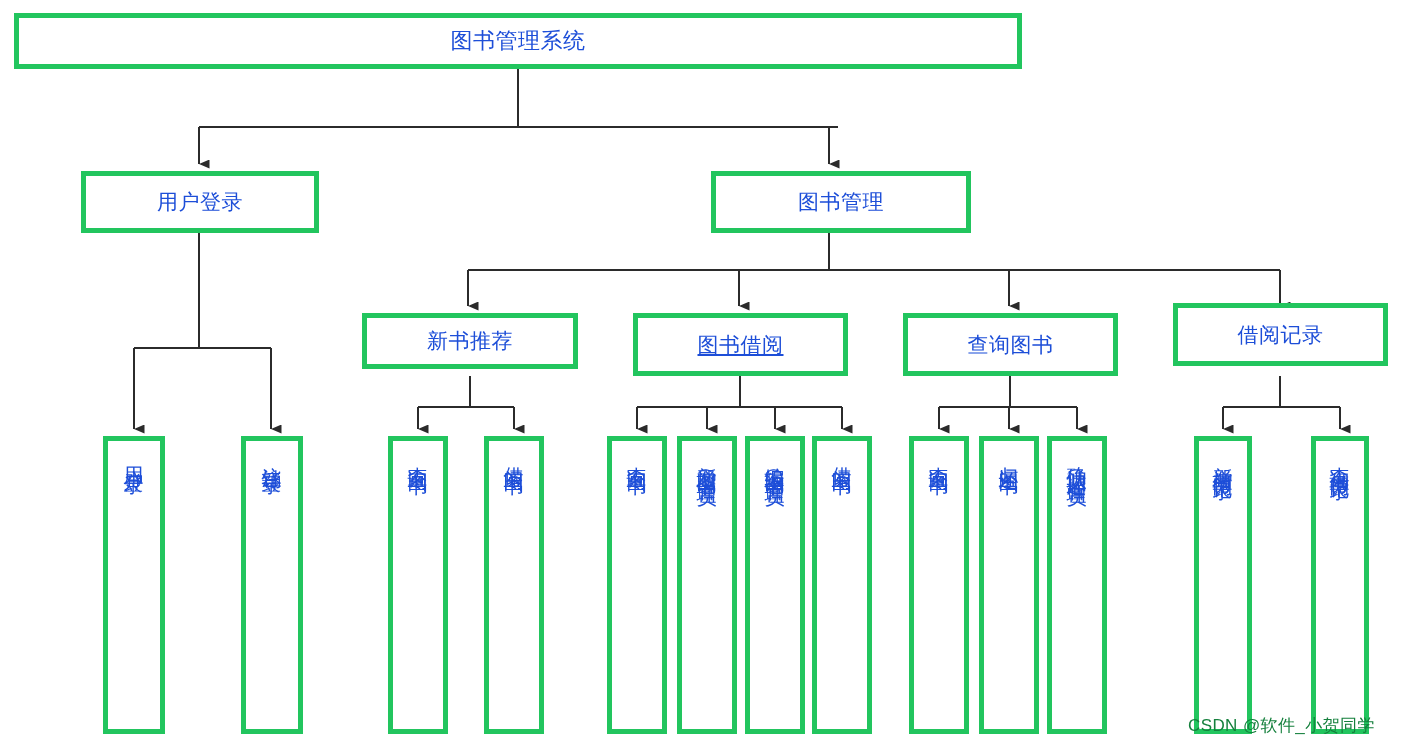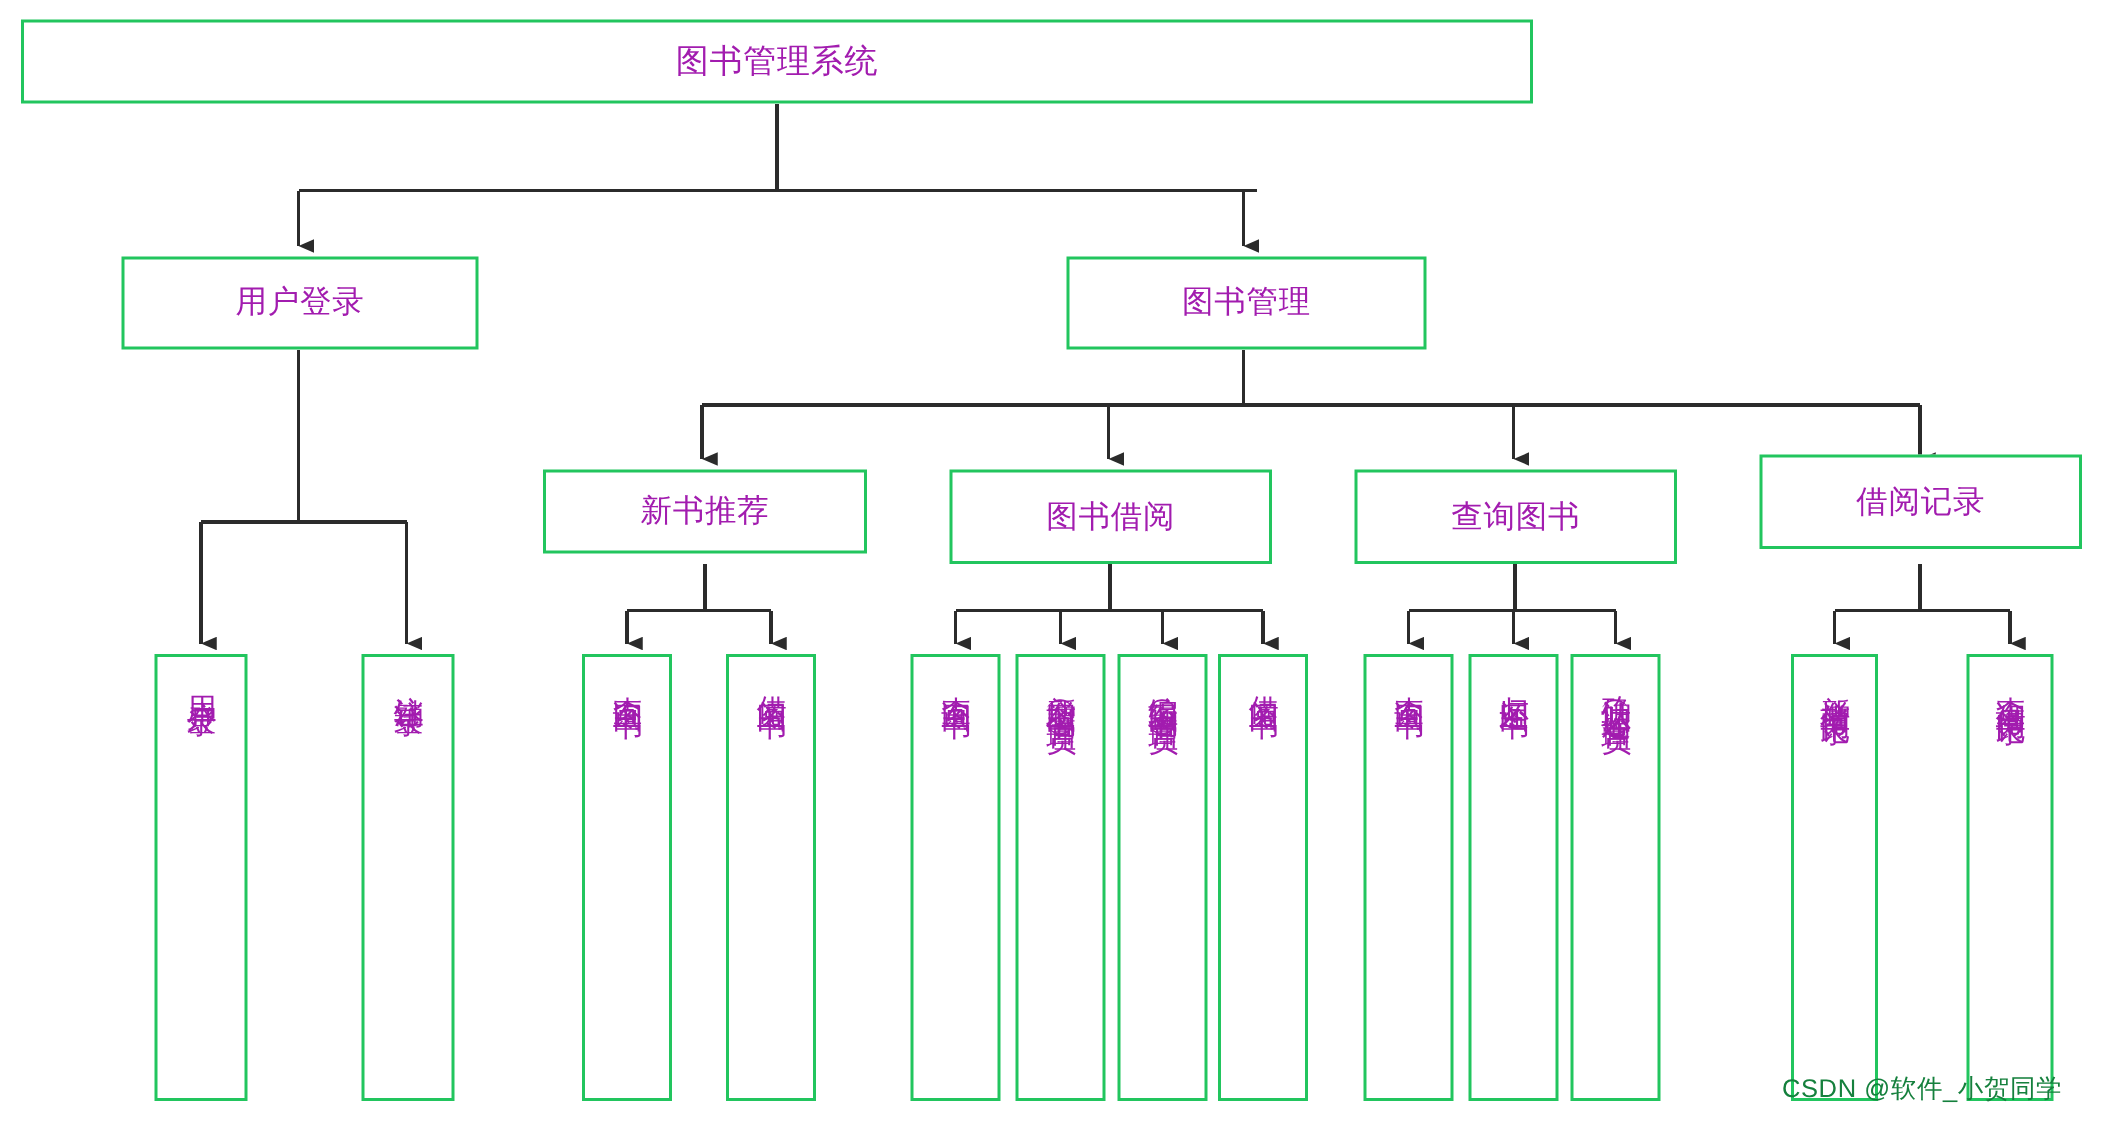--- a/index.html
+++ b/index.html
@@ -21,25 +21,25 @@
     position: absolute;
     left: 0; top: 0;
     width: 1405px;
     height: 747px;
     pointer-events: none;
   }
   .node {
     position: absolute;
     box-sizing: border-box;
     background: #ffffff;
-    border: 2px solid #22c55e;
+    border: 5px solid #22c55e;
     display: flex;
     align-items: center;
     justify-content: center;
-    color: #a21caf;
+    color: #1d4ed8;
   }
   .node .lbl {
     display: block;
     text-align: center;
     line-height: 1.12;
     white-space: nowrap;
   }
   .node.horiz .lbl {
     font-size: 21px;
     letter-spacing: 0.5px;
@@ -128,29 +128,29 @@
   </svg>
 
   <div class="node root horiz" style="left:14px; top:13px; width:1008px; height:56px;">
     <span class="lbl">图书管理系统</span>
   </div>
 
   <div class="node horiz" style="left:81px; top:171px; width:238px; height:62px;">
     <span class="lbl">用户登录</span>
   </div>
 
-  <div class="node horiz" style="left:711px; top:171px; width:240px; height:62px;">
+  <div class="node horiz" style="left:711px; top:171px; width:260px; height:62px;">
     <span class="lbl">图书管理</span>
   </div>
 
   <div class="node horiz" style="left:362px; top:313px; width:216px; height:56px;">
     <span class="lbl">新书推荐</span>
   </div>
 
-  <div class="node horiz" style="left:633px; top:313px; width:215px; height:63px;">
+  <div class="node horiz" style="left:633px; top:313px; width:215px; height:63px;text-decoration:underline;">
     <span class="lbl">图书借阅</span>
   </div>
 
   <div class="node horiz" style="left:903px; top:313px; width:215px; height:63px;">
     <span class="lbl">查询图书</span>
   </div>
 
   <div class="node horiz" style="left:1173px; top:303px; width:215px; height:63px;align-items:center;">
     <span class="lbl">借阅记录</span>
   </div>

